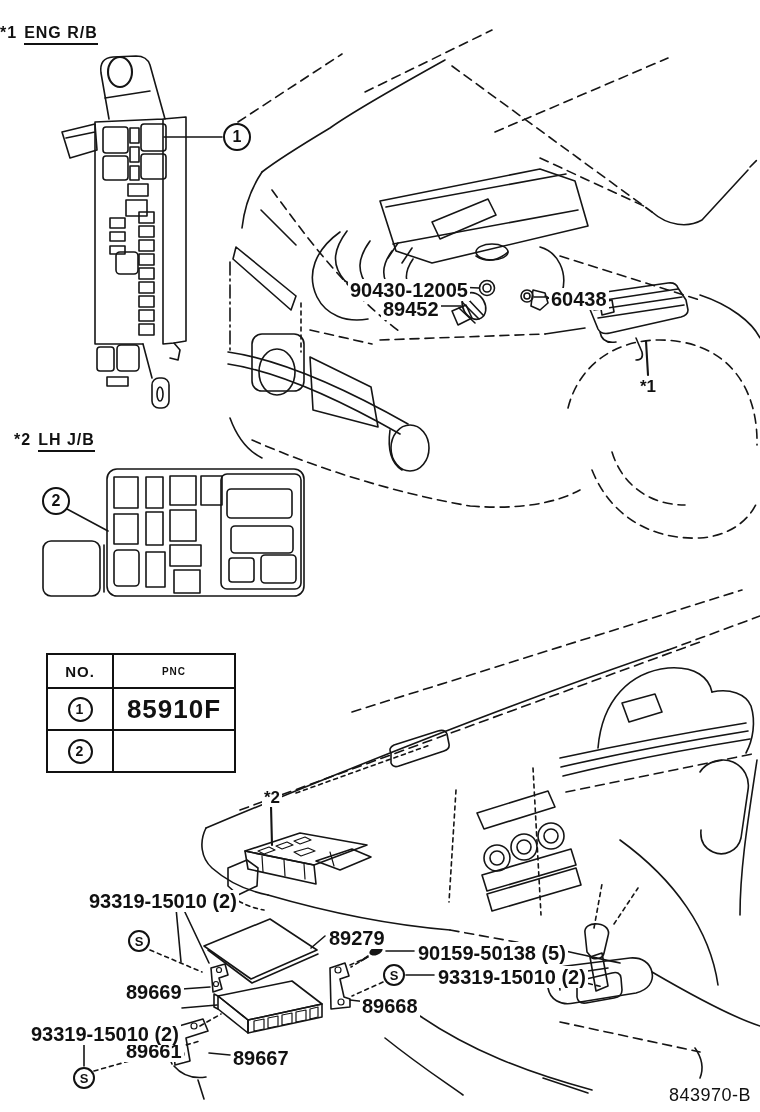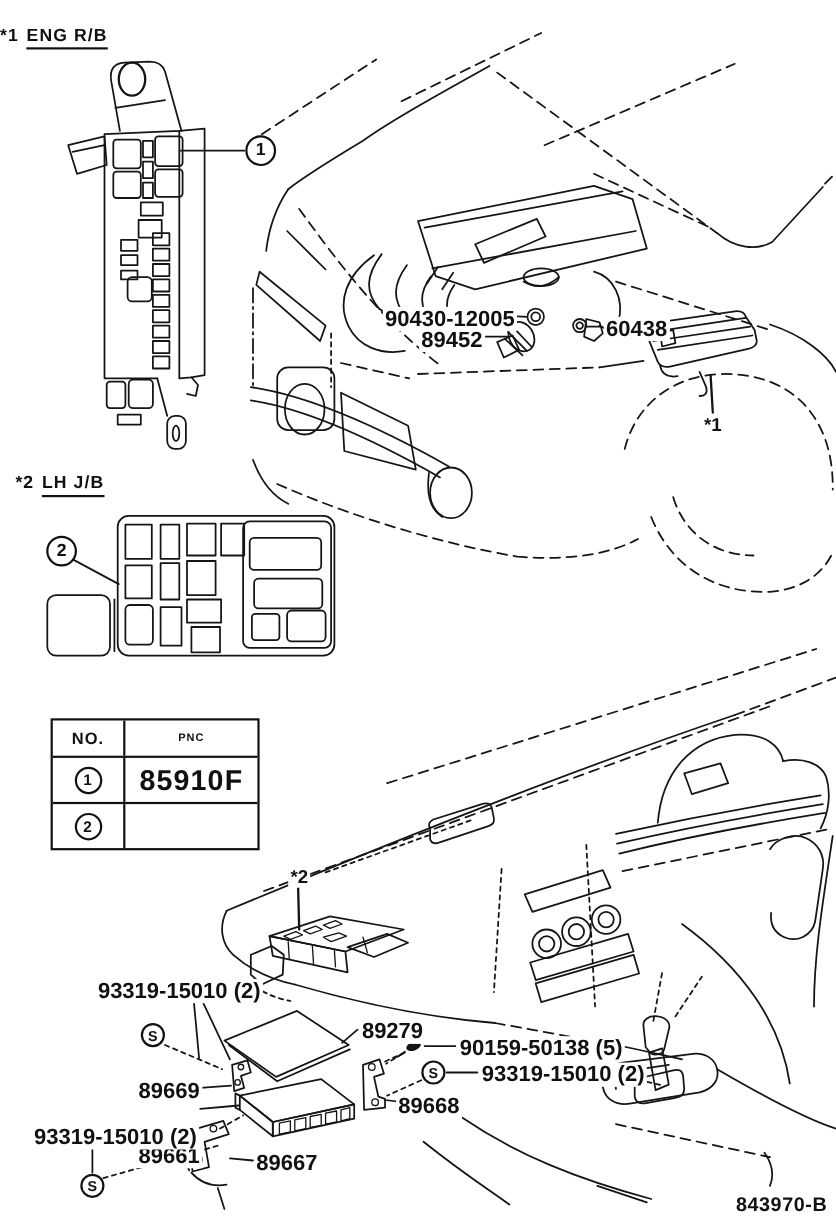--- a/index.html
+++ b/index.html
@@ -33,21 +33,21 @@
     display:flex;align-items:center;justify-content:center;
     font-size:13px;font-weight:bold;background:#fff;box-sizing:border-box;
   }
   .ptable{position:absolute;left:46px;top:653px;width:190px;border:2.5px solid #111;background:#fff;box-sizing:border-box;}
   .ptable .row{display:flex;height:40px;border-top:2px solid #111;align-items:stretch;}
   .ptable .row.header{height:32px;border-top:none;justify-content:flex-end;}
   .ptable .cell-no{width:64px;border-right:2px solid #111;display:flex;align-items:center;justify-content:center;font-weight:bold;font-size:15px;letter-spacing:1px;}
   .ptable .cell-pnc{flex:1;display:flex;align-items:center;justify-content:center;font-weight:bold;font-size:26px;letter-spacing:1px;}
   .ptable .row.header .cell-pnc{font-size:10px;letter-spacing:1px;}
   .num-circle{width:25px;height:25px;border:2px solid #111;border-radius:50%;display:flex;align-items:center;justify-content:center;font-size:14px;font-weight:bold;box-sizing:border-box;}
-  .figcode{position:absolute;left:669px;top:1085px;font-weight:bold;font-size:18px;letter-spacing:.5px;}
+  .figcode{position:absolute;left:669px;top:1085px;font-weight:normal;font-size:18px;letter-spacing:.5px;}
 </style>
 </head>
 <body>
 
 <svg class="linework" width="760" height="1112" viewBox="0 0 760 1112">
 
   <g>
     <path d="M109,119 L101,73 Q99,58 113,57 L136,56 Q147,56 150,65 L165,119"></path>
     <ellipse class="s2" cx="120" cy="72" rx="12" ry="15"></ellipse>
     <path d="M105,98 L150,91"></path>

